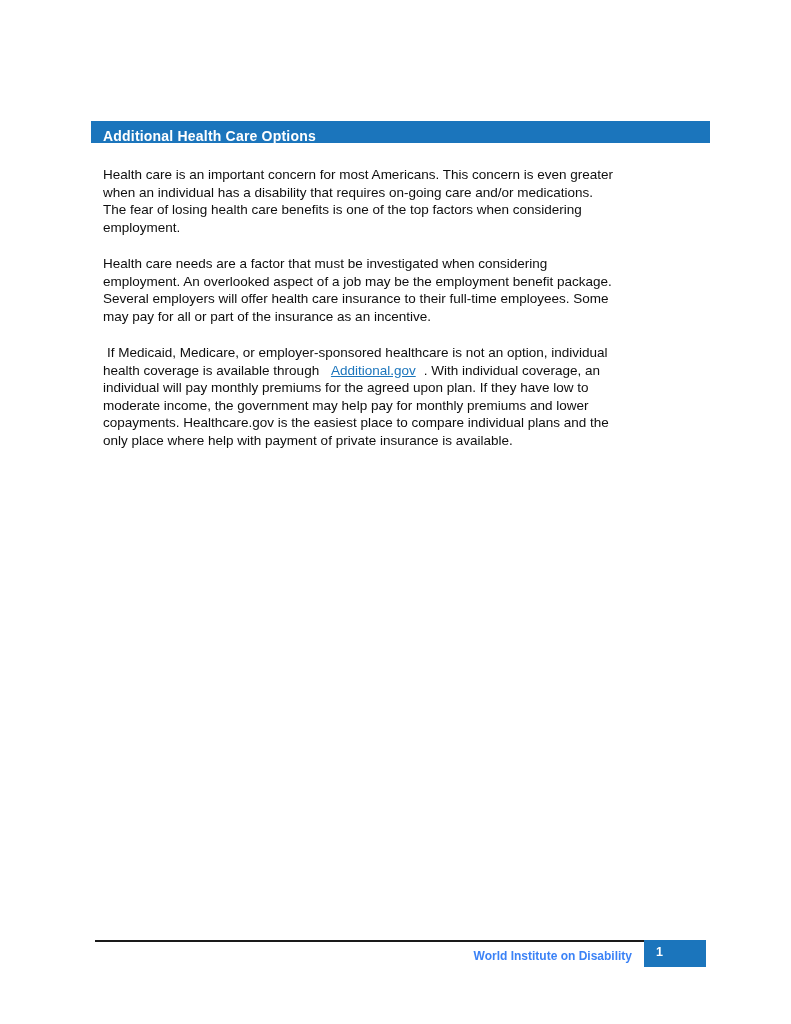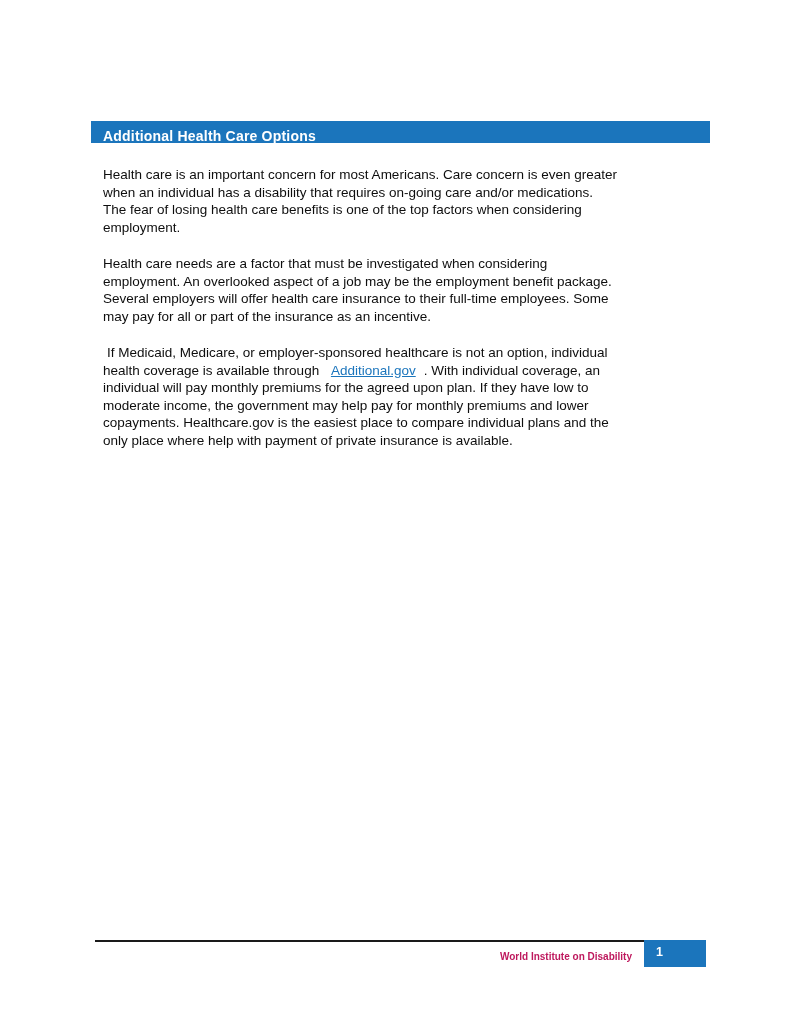--- a/index.html
+++ b/index.html
@@ -63,23 +63,23 @@
     display: flex;
     align-items: flex-start;
   }
   .footer-left {
     flex: 1;
     border-top: 2px solid var(--rule);
     padding: 4px 8px 0 0;
     text-align: right;
   }
   .footer-org {
-    font-size: 10px;
+    font-size: 12px;
     font-weight: bold;
-    color: #be185d;
+    color: #3b82f6;
   }
   .page-box {
     width: 62px;
     height: 27px;
     background: var(--accent);
     color: #ffffff;
     font-size: 12.5px;
     font-weight: bold;
     padding: 5px 0 0 8px;
   }
@@ -87,21 +87,21 @@
 </head>
 <body>
 
 <div class="page">
 
   <div class="title-bar">
     <span>Additional Health Care Options</span>
   </div>
 
   <div class="content">
-    <p class="para">Health care is an important concern for most Americans. Care concern is even greater
+    <p class="para">Health care is an important concern for most Americans. This concern is even greater
 when an individual has a disability that requires on-going care and/or medications.
 The fear of losing health care benefits is one of the top factors when considering
 employment.</p>
     <p class="para">Health care needs are a factor that must be investigated when considering
 employment. An overlooked aspect of a job may be the employment benefit package.
 Several employers will offer health care insurance to their full-time employees. Some
 may pay for all or part of the insurance as an incentive.</p>
     <p class="para"><span>If Medicaid, Medicare, or employer-sponsored healthcare is not an option, individual
 health coverage is available through </span><a class="link" href="#">Additional.gov</a><span>. With individual coverage, an
 individual will pay monthly premiums for the agreed upon plan. If they have low to

